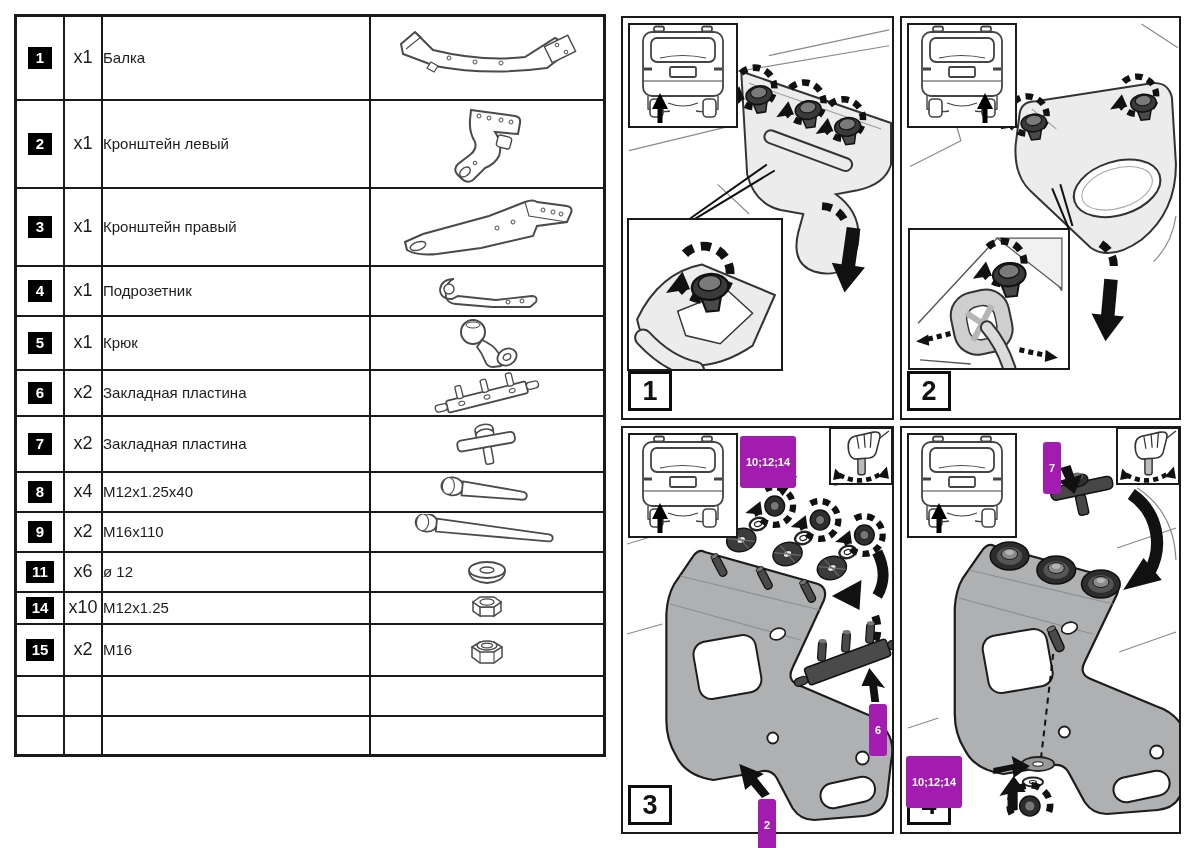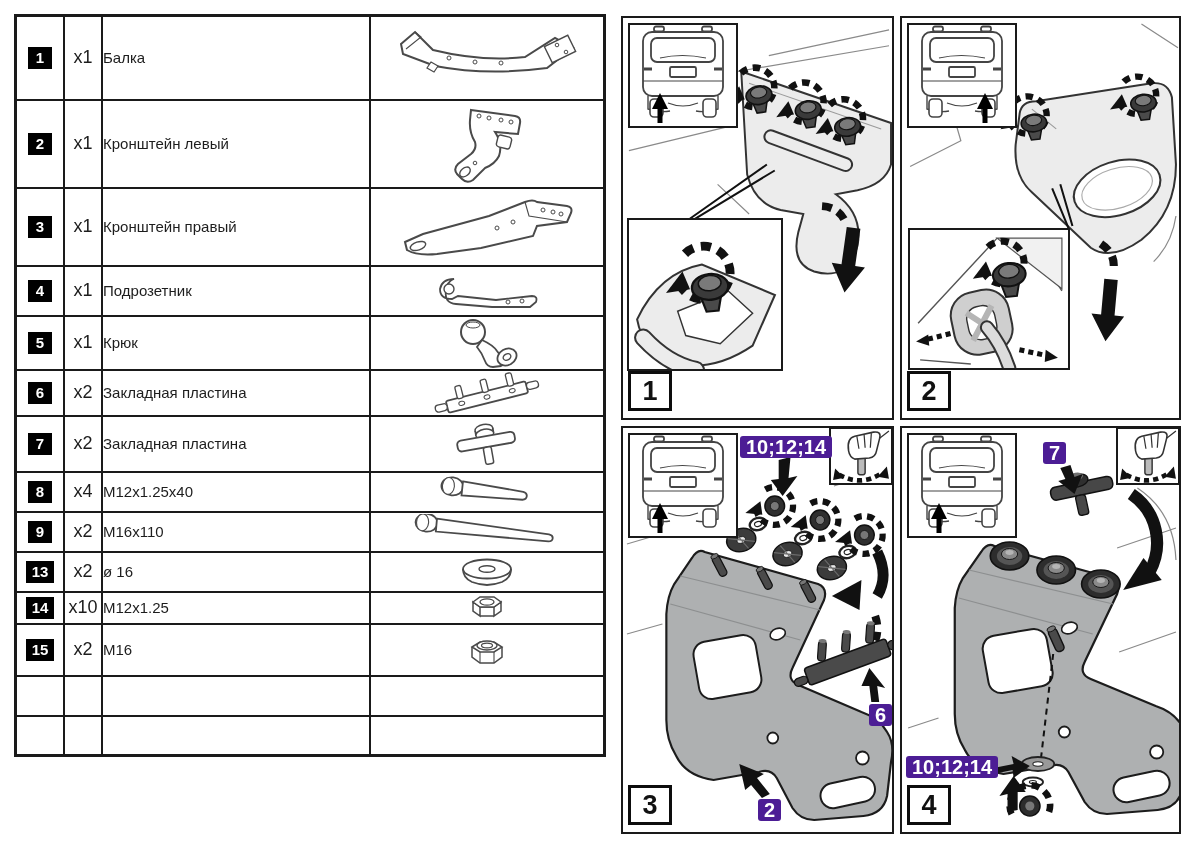--- a/index.html
+++ b/index.html
@@ -22,21 +22,21 @@
   .main-ill{position:absolute;inset:0;}
   .main-ill svg{display:block;}
   .car-inset{position:absolute;left:5px;top:5px;width:106px;height:101px;border:2.5px solid #1a1a1a;background:#fff;box-sizing:content-box;z-index:3;}
   .hand-box{position:absolute;top:-1px;right:-1px;width:60px;height:54px;border:2.5px solid #1a1a1a;background:#fff;z-index:3;}
   .hand-box svg,.car-inset svg{display:block;width:100%;height:100%;}
   .zoom-inset{position:absolute;border:2.5px solid #1a1a1a;background:#fff;z-index:2;}
   .zoom-inset svg{display:block;}
   .z1{left:4px;top:200px;width:152px;height:149px;}
   .z2{left:6px;top:210px;width:158px;height:138px;}
   .panel-num{position:absolute;left:5px;bottom:7px;width:38px;height:34px;border:3px solid #0d0d0d;background:#fff;font-weight:bold;font-size:27px;line-height:34px;text-align:center;color:#111;z-index:4;}
-  .callout{position:absolute;background:#4c1d95;color:#fff;font-weight:bold;font-size:20px;line-height:20px;padding:1px 6px;border-radius:3px;z-index:5;white-space:nowrap;}
+  .callout{position:absolute;background:#a21caf;color:#fff;font-weight:bold;font-size:11px;line-height:20px;padding:16px 6px;border-radius:3px;z-index:5;white-space:nowrap;}
 </style>
 </head>
 <body>
 
 <div class="sheet">
 
   <table class="parts">
     <tbody id="parts-tbody">
         <tr class="part-row" style="height: 84px;">
     <td class="c-num"><span class="badge">1</span></td>
@@ -157,27 +157,27 @@
     <td class="c-name"><span>M16x110</span></td>
     <td class="c-img"><span class="part-icon"><svg width="152" height="36" viewBox="0 0 152 36">
                 <g transform="rotate(5 76 18)">
                   <ellipse cx="15" cy="14" rx="11" ry="9" fill="#fff" stroke="#4a4a4a" stroke-width="1.8"></ellipse>
                   <ellipse cx="11" cy="14" rx="6" ry="8.5" fill="#fff" stroke="#4a4a4a" stroke-width="1.1"></ellipse>
                   <path d="M25 9 L138 15 Q142 15.5 142 18.5 Q142 21.5 138 22 L25 22 Z" fill="#fff" stroke="#4a4a4a" stroke-width="1.8"></path>
                 </g>
               </svg></span></td>
   </tr>
         <tr class="part-row" style="height: 40px;">
-    <td class="c-num"><span class="badge">13</span></td>
-    <td class="c-qty">x2</td>
-    <td class="c-name"><span>ø 16</span></td>
-    <td class="c-img"><span class="part-icon"><svg width="66" height="32" viewBox="0 0 66 32">
-                <ellipse cx="33" cy="13" rx="24" ry="9.5" fill="#fff" stroke="#4a4a4a" stroke-width="1.8"></ellipse>
-                <path d="M9 13 Q9 22 18 26 Q26 29 33 29 Q40 29 48 26 Q57 22 57 13" fill="none" stroke="#4a4a4a" stroke-width="1.8"></path>
-                <ellipse cx="33" cy="13" rx="8" ry="3.3" fill="#fff" stroke="#4a4a4a" stroke-width="1.4"></ellipse>
+    <td class="c-num"><span class="badge">11</span></td>
+    <td class="c-qty">x6</td>
+    <td class="c-name"><span>ø 12</span></td>
+    <td class="c-img"><span class="part-icon"><svg width="52" height="26" viewBox="0 0 52 26">
+                <ellipse cx="26" cy="11" rx="18" ry="8" fill="#fff" stroke="#4a4a4a" stroke-width="1.8"></ellipse>
+                <path d="M8 11 Q8 18 14 21 Q20 24 26 24 Q32 24 38 21 Q44 18 44 11" fill="none" stroke="#4a4a4a" stroke-width="1.8"></path>
+                <ellipse cx="26" cy="11" rx="7" ry="3" fill="#fff" stroke="#4a4a4a" stroke-width="1.4"></ellipse>
               </svg></span></td>
   </tr>
         <tr class="part-row" style="height: 28px; margin-top: 28px;">
     <td class="c-num"><span class="badge">14</span></td>
     <td class="c-qty">x10</td>
     <td class="c-name"><span>M12x1.25</span></td>
     <td class="c-img"><span class="part-icon"><svg width="44" height="30" viewBox="0 0 44 30">
                 <path d="M8 9 L8 18 L15 23 L15 14 Z M29 14 L29 23 L36 18 L36 9 Z M15 23 L29 23 L29 14 L15 14 Z" fill="#fff" stroke="#4a4a4a" stroke-width="1.5"></path>
                 <path d="M8 9 L15 4 L29 4 L36 9 L29 14 L15 14 Z" fill="#fff" stroke="#4a4a4a" stroke-width="1.5"></path>
                 <ellipse cx="22" cy="9" rx="7" ry="3.2" fill="#fff" stroke="#4a4a4a" stroke-width="1.3"></ellipse>

